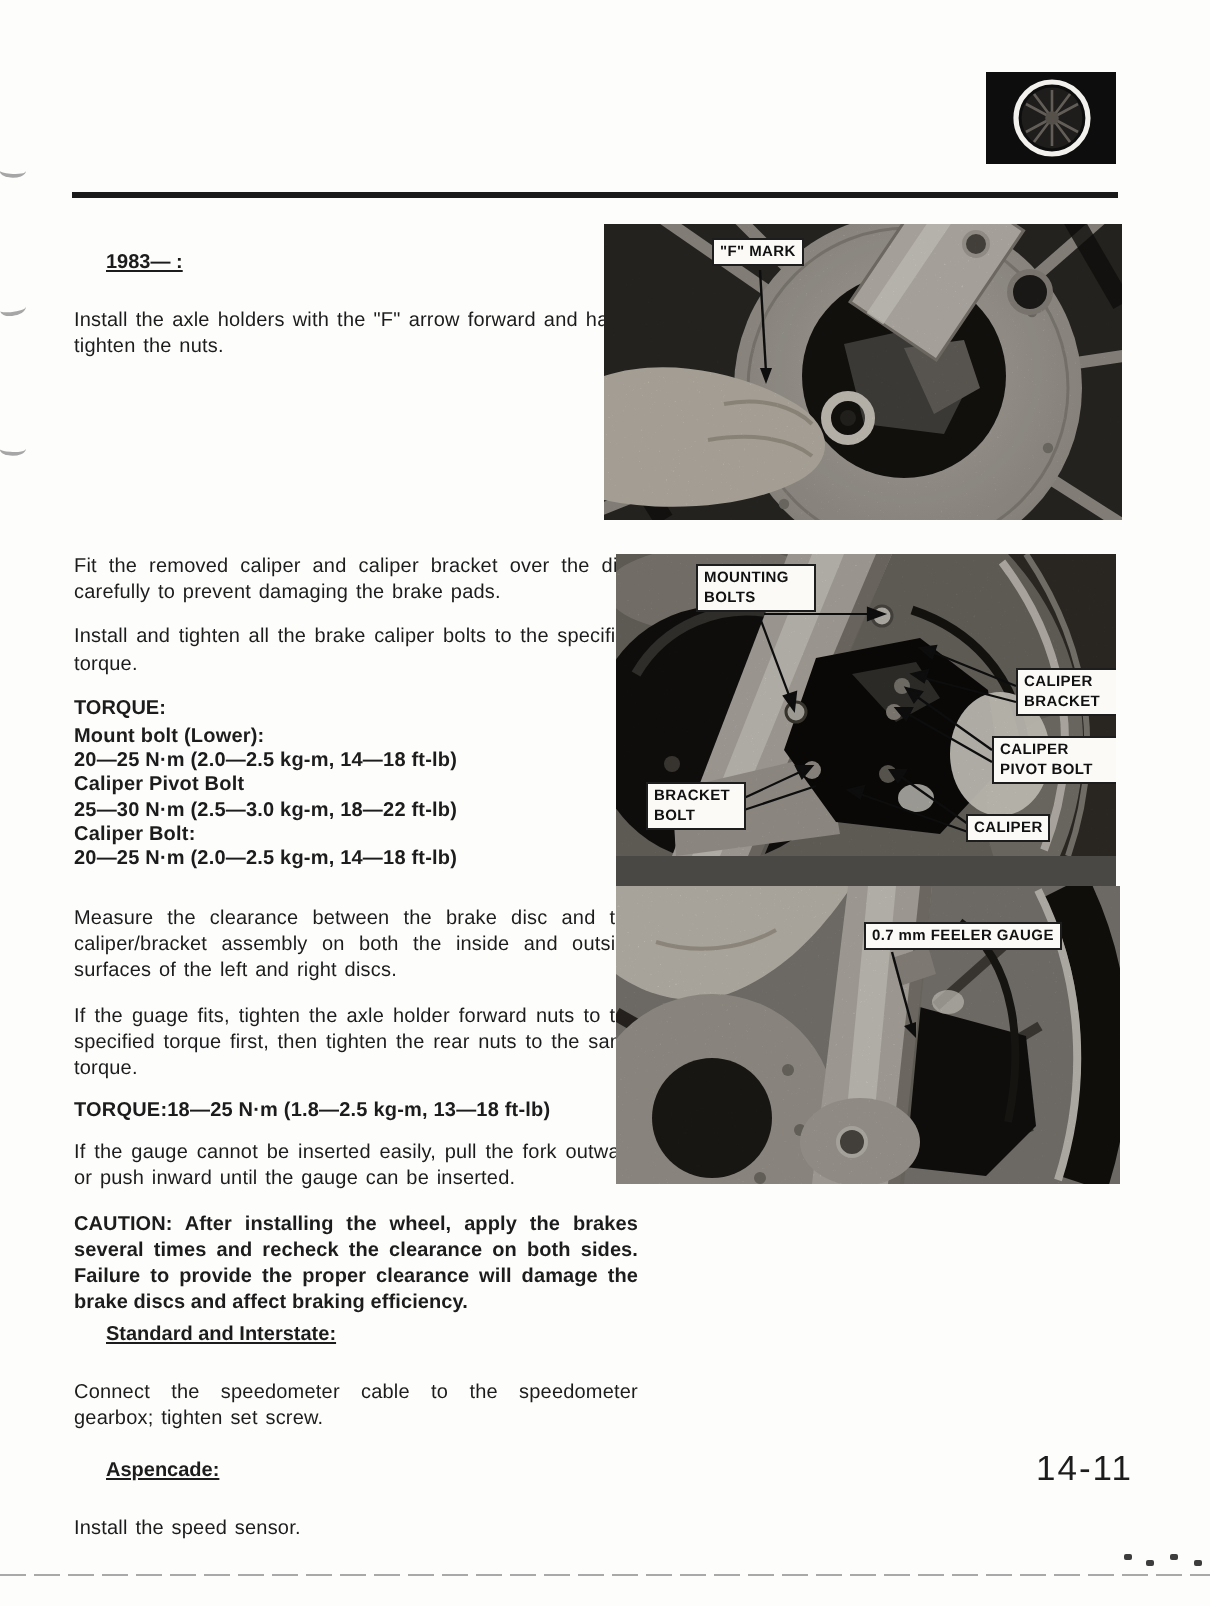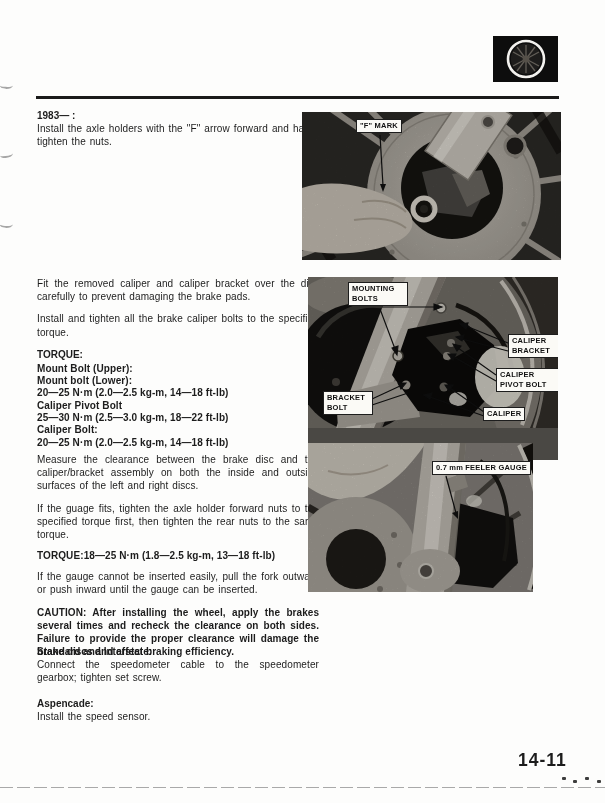--- a/index.html
+++ b/index.html
@@ -4,41 +4,41 @@
 <style>
   html,body{margin:0;padding:0;background:#ffffff;}
   .page{
     position:relative;width:605px;height:803px;background:#fdfdfc;
     font-family:"Liberation Sans",sans-serif;color:#1c1c1c;overflow:hidden;
   }
   
   .tblock{position:absolute;left:37px;width:282px;}
   .p{font-size:10px;line-height:13.2px;text-align:justify;margin:0 0 9px 0;letter-spacing:.1px;word-spacing:1px;}
   .p:last-child{margin-bottom:0;}
-  .hd{font-size:10px;font-weight:bold;line-height:13px;margin:0;}
+  .hd{font-size:10px;font-weight:bold;line-height:13px;margin:16px;text-decoration:underline;}
   .torque-hd{font-size:10px;font-weight:bold;line-height:13px;margin:0 0 2px 0;}
   .spec{font-size:10px;font-weight:bold;line-height:12.3px;margin:0;letter-spacing:.1px;}
   .torqline{font-size:10px;font-weight:bold;margin:0 0 9px 0;letter-spacing:.1px;}
   .torqline .tv{margin-left:0;}
   .caution{font-size:10px;font-weight:bold;line-height:13.2px;text-align:justify;margin:0;letter-spacing:.05px;}
   .mt8{margin-top:8px;} .mt12{margin-top:13px;}
   
   .rule{position:absolute;left:36px;top:96px;width:523px;height:2.5px;background:#1a1a1a;}
   .logo{position:absolute;left:493px;top:36px;width:65px;height:46px;}
   
   .photo{position:absolute;overflow:hidden;background:#4a4844;}
   .photo svg{display:block;}
   .callout{
     position:absolute;background:#fbfaf6;border:1px solid #1d1d1d;
     font-size:7.5px;font-weight:bold;line-height:1.3;padding:1px 3px;
     color:#111;letter-spacing:.2px;text-align:left;white-space:normal;
   }
   .callout.c-one{white-space:nowrap;}
   
-  .pagenum{position:absolute;left:518px;top:750px;font-size:17.5px;font-weight:bold;letter-spacing:1px;}
+  .pagenum{position:absolute;left:518px;top:724px;font-size:17.5px;font-weight:normal;letter-spacing:1px;}
   .botline{position:absolute;left:0;top:787px;width:605px;height:1px;
     background:repeating-linear-gradient(90deg,#9a9a9a 0 13px,transparent 13px 17px);opacity:.85;}
   .corner-dot{position:absolute;background:#3d3d3d;width:4px;height:3px;border-radius:1px;}
   .scanmark{position:absolute;left:0;width:13px;height:5px;border-bottom:2px solid rgba(80,80,80,.5);border-radius:0 0 60% 40%;}
 </style>
 </head>
 <body>
 
 <div class="page">
 
@@ -65,21 +65,20 @@
 
   <div class="tblock" style="top:109px;">
     <p class="hd">1983— :</p>
     <p class="p">Install the axle holders with the "F" arrow forward and hand-tighten the nuts.</p>
   </div>
 
   <div class="tblock" style="top:277px;">
     <p class="p">Fit the removed caliper and caliper bracket over the disc carefully to prevent damaging the brake pads.</p>
     <p class="p mt8">Install and tighten all the brake caliper bolts to the specified torque.</p>
     <p class="torque-hd mt8">TORQUE:</p>
-    <p class="spec">Mount Bolt (Upper):</p>
     <p class="spec">Mount bolt (Lower):</p>
     <p class="spec">20—25 N·m (2.0—2.5 kg-m, 14—18 ft-lb)</p>
     <p class="spec">Caliper Pivot Bolt</p>
     <p class="spec">25—30 N·m (2.5—3.0 kg-m, 18—22 ft-lb)</p>
     <p class="spec">Caliper Bolt:</p>
     <p class="spec">20—25 N·m (2.0—2.5 kg-m, 14—18 ft-lb)</p>
   </div>
 
   <div class="tblock" style="top:453px;">
     <p class="p">Measure the clearance between the brake disc and the caliper/bracket assembly on both the inside and outside surfaces of the left and right discs.</p>
@@ -208,21 +207,21 @@
       </g>
       <rect width="250" height="151" filter="url(#g2)" opacity="0.22"></rect>
     </svg>
     <div class="callout" style="left:40px;top:5px;width:52px;">MOUNTING BOLTS</div>
     <div class="callout" style="left:200px;top:57px;width:48px;">CALIPER BRACKET</div>
     <div class="callout" style="left:188px;top:91px;width:56px;">CALIPER PIVOT BOLT</div>
     <div class="callout" style="left:15px;top:114px;width:42px;">BRACKET BOLT</div>
     <div class="callout c-one" style="left:175px;top:130px;">CALIPER</div>
   </div>
 
-  <div class="photo" style="left:308px;top:443px;width:225px;height:149px;">
+  <div class="photo" style="left:308px;top:443px;width:252px;height:149px;">
     <svg width="252" height="149" viewBox="0 0 252 149">
       <defs>
         <filter id="g3">
             <feTurbulence type="fractalNoise" baseFrequency="0.9" numOctaves="2" result="n"></feTurbulence>
             <feColorMatrix in="n" type="matrix" values="0 0 0 0 0 0 0 0 0 0 0 0 0 0 0 0.9 0.9 0.9 0 0"></feColorMatrix>
           </filter>
       </defs>
       <rect width="252" height="149" fill="#8b8781"></rect>
       <path d="M0,0 L118,0 C100,26 82,44 56,54 C34,61 14,54 0,44 Z" fill="#d8d2c7"></path>
       <path d="M20,28 C40,34 62,32 80,22" stroke="#b4ab9d" stroke-width="2" fill="none"></path>

